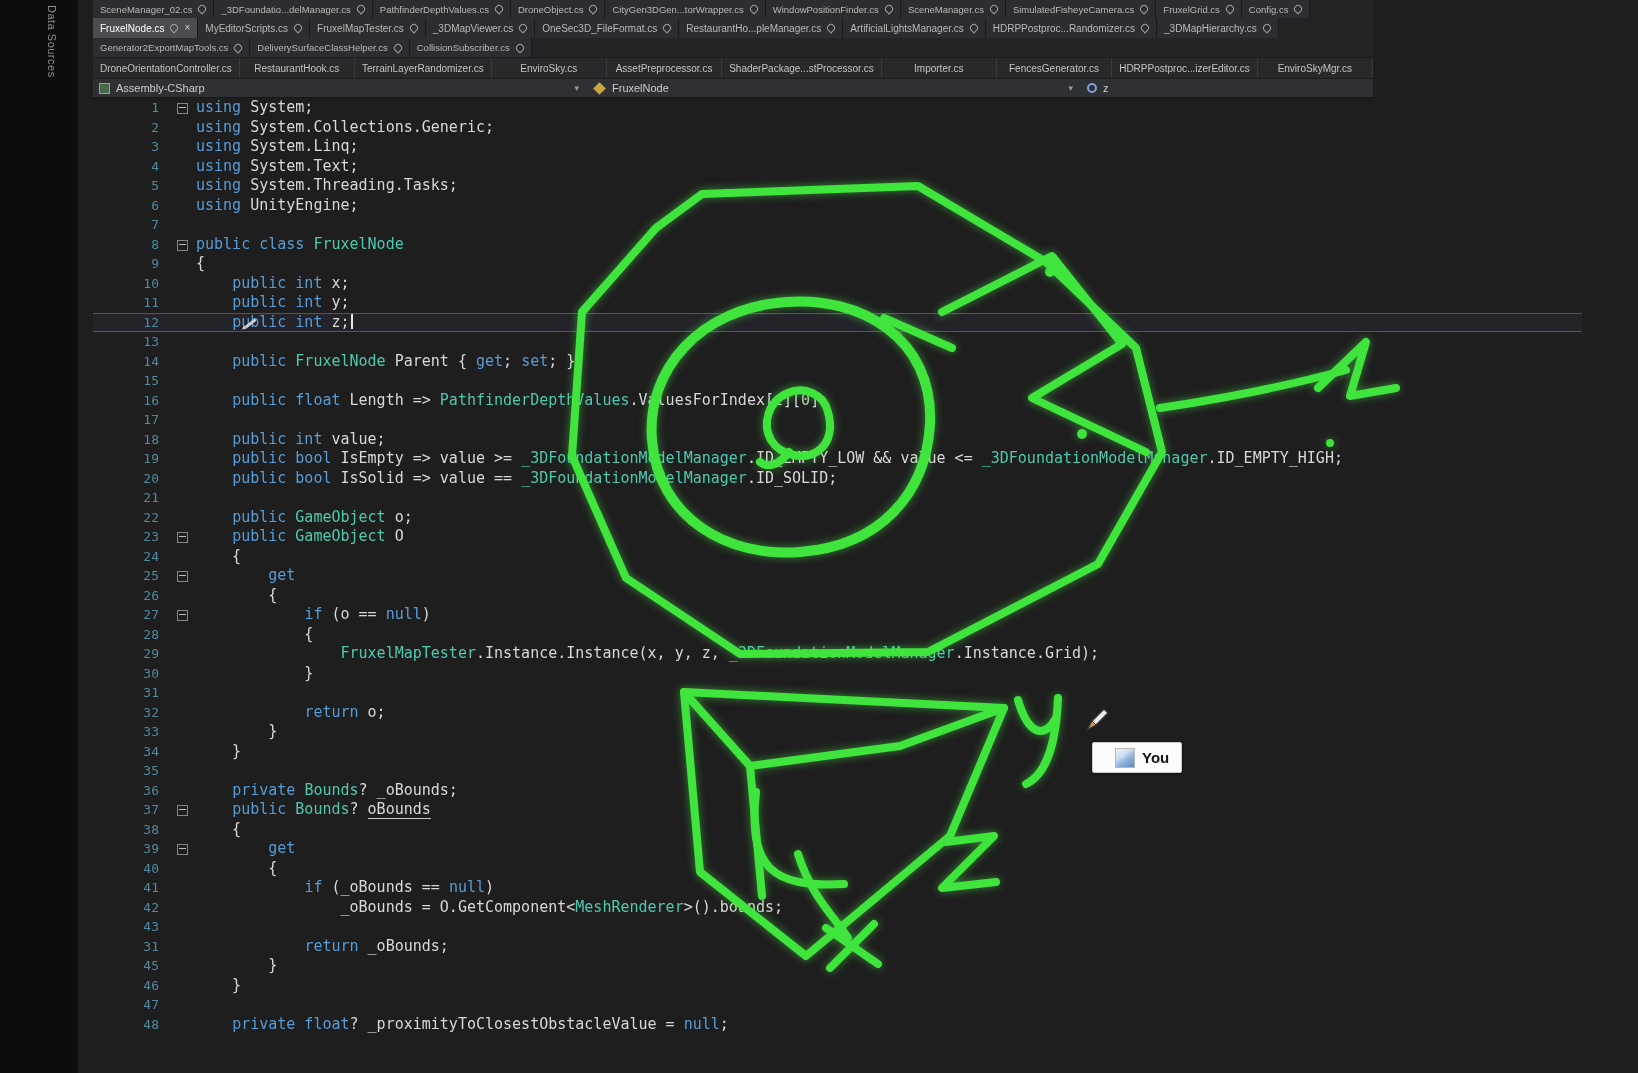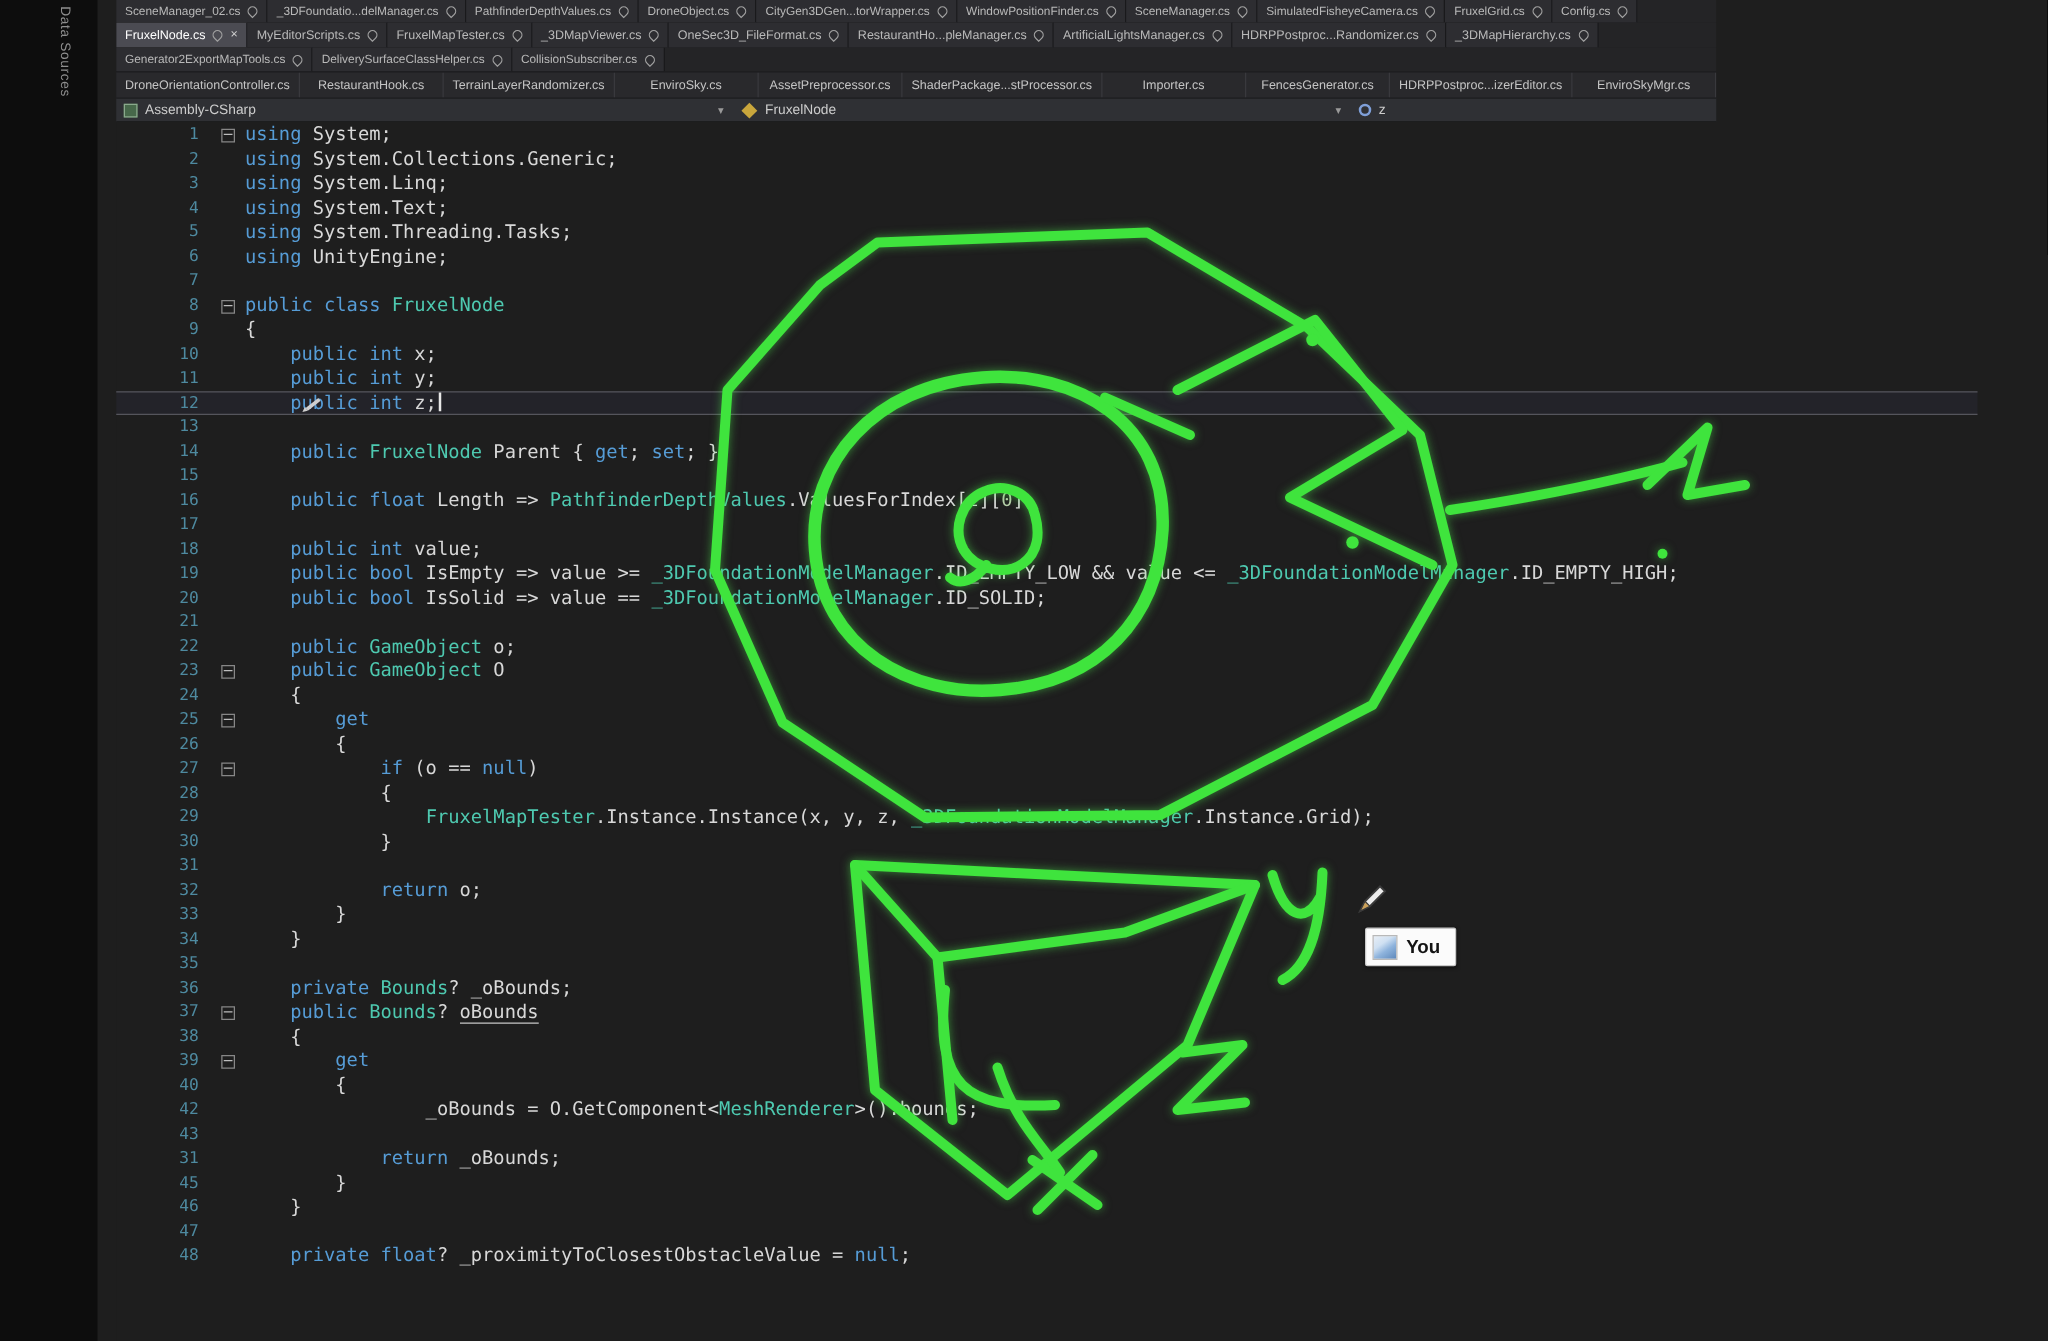--- a/index.html
+++ b/index.html
@@ -67,21 +67,21 @@
   
   #overlay{position:absolute;left:0;top:0;width:1638px;height:1073px;z-index:40;pointer-events:none;}
   #overlay g{filter:drop-shadow(0 0 4px rgba(80,240,80,0.5));}
   #overlay path{fill:none;stroke:var(--c-ann);stroke-width:8;stroke-linecap:round;stroke-linejoin:round;}
   #overlay path.w9{stroke-width:10;}
   #overlay circle{fill:var(--c-ann);}
 
   
   #cursor{position:absolute;left:1084px;top:706px;z-index:46;}
   #youlabel{position:absolute;left:1092px;top:742px;z-index:45;display:flex;align-items:center;gap:7px;
-            background:#fbfbfb;border:1px solid #c9c9c9;border-radius:2px;height:31px;padding:0 12px 0 5px;
+            background:#fbfbfb;border:1px solid #c9c9c9;border-radius:2px;height:31px;padding:0 12px 0 22px;
             box-shadow:0 1px 3px rgba(0,0,0,.5);box-sizing:border-box;}
   .thumb{width:20px;height:20px;border:1px solid #b8b8b8;box-sizing:border-box;
          background:linear-gradient(145deg,#e8eef5 0%,#cfe0f2 35%,#8fb4dd 60%,#5d88bb 100%);}
   .youtext{font-size:15px;font-weight:bold;color:#141414;}
 </style>
 </head>
 <body>
 
 <div id="app">
 
@@ -444,20 +444,25 @@
             <span class="ln">39</span>
             <span class="fold has">
               <i></i>
             </span>
             <span class="code"><span class="tok-p">        </span><span class="tok-k">get</span></span>
           </div>
           <div class="line">
             <span class="ln">40</span>
             <span class="fold"></span>
             <span class="code"><span class="tok-p">        {</span></span>
+          </div>
+          <div class="line">
+            <span class="ln">41</span>
+            <span class="fold"></span>
+            <span class="code"><span class="tok-p">            </span><span class="tok-k">if</span><span class="tok-p"> (_oBounds == </span><span class="tok-k">null</span><span class="tok-p">)</span></span>
           </div>
           <div class="line">
             <span class="ln">42</span>
             <span class="fold"></span>
             <span class="code"><span class="tok-p">                _oBounds = O.GetComponent&lt;</span><span class="tok-t">MeshRenderer</span><span class="tok-p">&gt;().bounds;</span></span>
           </div>
           <div class="line">
             <span class="ln">43</span>
             <span class="fold"></span>
             <span class="code"></span>

